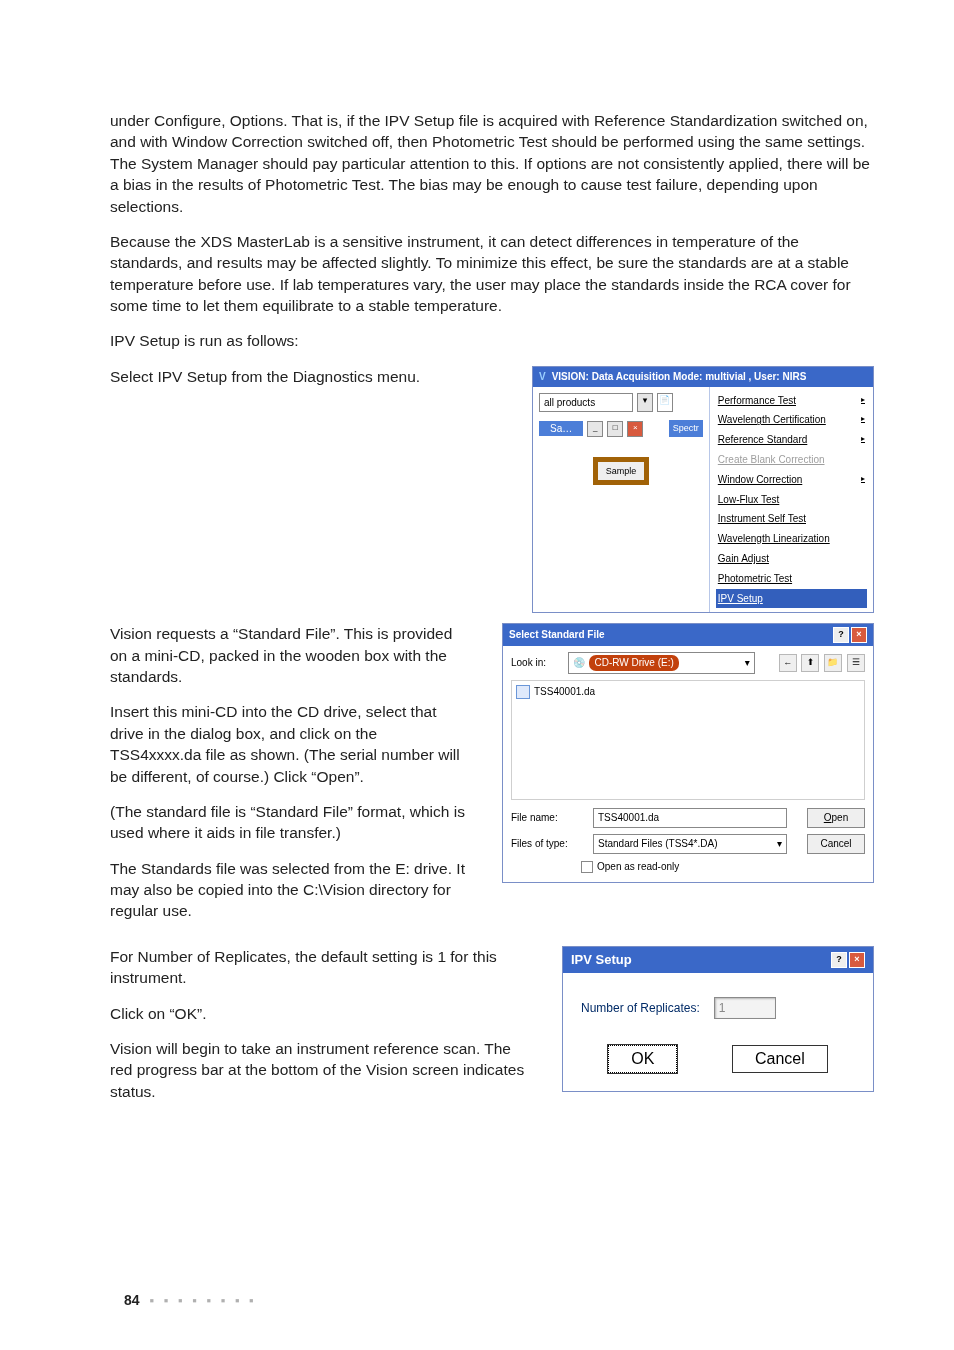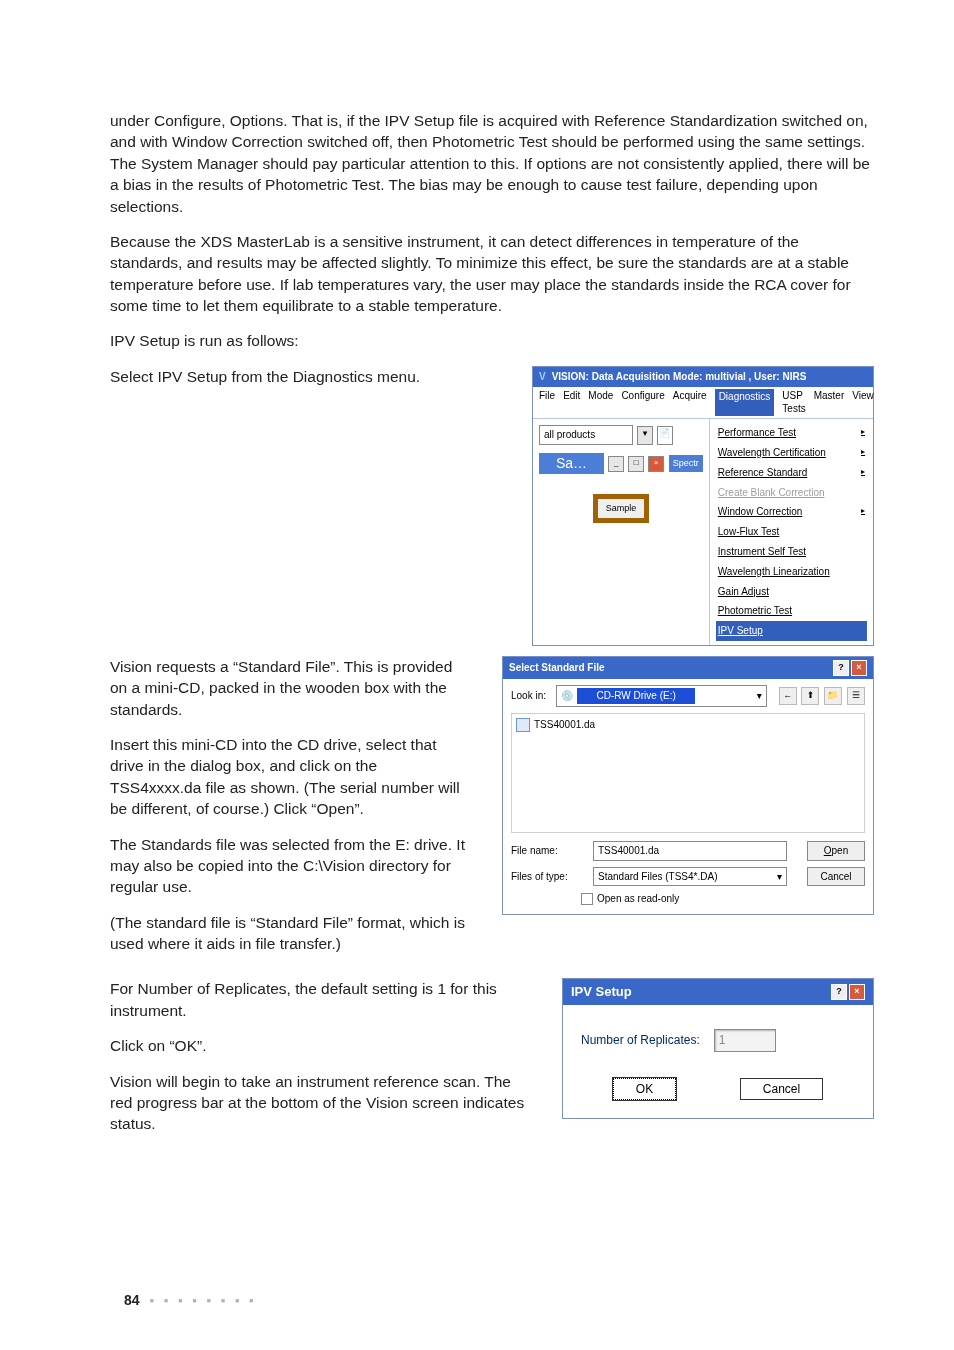--- a/index.html
+++ b/index.html
@@ -24,57 +24,57 @@
   .title-bar{display:flex;align-items:center;background:linear-gradient(#3a68c8,#3a68c8);color:#fff;font-weight:bold;font-size:10px;padding:3px 6px;gap:6px;}
   .title-bar .v{color:#9bd0ff;}
   .menubar{display:flex;gap:8px;font-size:10px;padding:2px 6px;border-bottom:1px solid #b8c7e8;}
   .menubar .hl{background:#335fbc;color:#fff;padding:1px 4px;}
   .menu-body{display:flex;}
   .left-pane{width:52%;border-right:1px solid #b8c7e8;min-height:155px;padding:6px;}
   .combo{display:flex;align-items:center;gap:4px;}
   .combo-box{border:1px solid #888;padding:2px 4px;font-size:10px;width:84px;background:#fff;display:flex;justify-content:space-between;}
   .combo-btn{width:14px;height:17px;border:1px solid #888;background:#e6e6e6;text-align:center;line-height:13px;font-size:9px;}
   .toolbar-row{display:flex;gap:4px;margin-top:8px;align-items:center;}
-  .sa-tab{background:#4c7ed8;color:#fff;font-size:14px;padding:1px 17px;}
+  .sa-tab{background:#4c7ed8;color:#fff;font-size:10px;padding:1px 11px;}
   .winbtn{width:14px;height:14px;border:1px solid #888;background:#e6e6e6;font-size:8px;text-align:center;line-height:12px;}
   .spectr-tab{background:#4c7ed8;color:#fff;font-size:9px;padding:2px 4px;margin-left:auto;}
   .sample-btn{border:5px solid #a16207;background:#efefef;font-size:9px;padding:3px 8px;margin-top:20px;display:inline-block;}
   .rpane{width:48%;padding:4px 6px;}
   .menu-list div{font-size:10px;padding:3px 2px;white-space:nowrap;display:flex;justify-content:space-between;text-decoration:underline;}
   .menu-list .dis{color:#9e9e9e;}
   .menu-list .sel{background:#335fbc;color:#fff;}
   .tri{font-size:8px;}
   
   .file-shot{width:370px;}
   .fs-title{display:flex;justify-content:space-between;align-items:center;background:linear-gradient(#3a68c8,#3a68c8);color:#fff;font-weight:bold;font-size:10px;padding:3px 6px;}
   .fs-winbtns{display:flex;gap:2px;}
   .fs-winbtns span{width:14px;height:14px;background:#eee;color:#000;border:1px solid #fff;font-size:9px;text-align:center;line-height:13px;}
   .fs-winbtns .cl{background:#d85a3e;color:#fff;border:1px solid #fff;}
-  .fs-row{display:flex;align-items:center;padding:6px 8px;gap:10px;font-size:10px;}
+  .fs-row{display:flex;align-items:center;padding:6px 8px;gap:22px;font-size:10px;}
   .fs-in{border:1px solid #888;background:#fff;padding:2px 4px;flex:1;display:flex;align-items:center;gap:4px;}
-  .drive{background:#1d4ed8;color:#fff;padding:1px 19px;}
+  .drive{background:#c2410c;color:#fff;padding:1px 5px;border-radius:7px;}
   .nav-icons span{display:inline-block;width:16px;height:16px;border:1px solid #b8b8b8;background:#efefef;margin-left:2px;text-align:center;font-size:9px;line-height:14px;}
   .fs-list{height:110px;margin:0 8px;border:1px solid #cfcfcf;background:#fff;padding:4px;font-size:10px;}
   .fs-list .file{display:flex;align-items:center;gap:4px;}
   .file-icon{width:12px;height:12px;border:1px solid #6a96d8;background:#dfe9fb;}
   .fs-bottom{padding:8px;font-size:10px;}
   .fs-line{display:flex;align-items:center;gap:20px;margin-bottom:6px;}
   .fs-line label{width:62px;}
   .fs-line .box{border:1px solid #888;background:#fff;padding:2px 4px;flex:1;display:flex;justify-content:space-between;}
   .fs-btn{border:1px solid #888;background:#efefef;width:56px;text-align:center;padding:2px 0;}
   .chk{display:flex;align-items:center;gap:4px;margin-left:70px;}
   .chk .sq{width:10px;height:10px;border:1px solid #888;background:#fff;}
   
   .ipv-shot{width:310px;}
   .ipv-title{display:flex;justify-content:space-between;align-items:center;background:linear-gradient(#3a68c8,#3a68c8);color:#fff;font-weight:bold;font-size:13px;padding:4px 8px;}
   .ipv-body{padding:24px 18px 18px 18px;font-size:12px;color:#022b67;}
   .ipv-row{display:flex;align-items:center;gap:14px;margin-bottom:26px;}
   .ipv-input{border:1px solid #8a8a8a;box-shadow:inset 1px 1px 2px rgba(0,0,0,.25);background:#f3f3f3;color:#888;width:52px;padding:2px 4px;}
   .ipv-btns{display:flex;justify-content:space-around;}
-  .ipv-btn{border:1px solid #333;padding:2px 22px;font-size:12px;color:#000;}
+  .ipv-btn{border:1px solid #333;padding:2px 22px;font-size:16px;color:#000;}
   .ipv-btn.ok{border:1px dotted #000;outline:1px solid #333;}
   
   .footer{position:absolute;left:124px;bottom:40px;font-size:14px;display:flex;align-items:flex-end;gap:10px;}
   .footer .dots{color:#b0b0b0;letter-spacing:3px;font-size:13px;}
 </style>
 </head>
 <body>
 
 <p>under Configure, Options. That is, if the IPV Setup file is acquired with Reference Standardization switched on, and with Window Correction switched off, then Photometric Test should be performed using the same settings. The System Manager should pay particular attention to this. If options are not consistently applied, there will be a bias in the results of Photometric Test. The bias may be enough to cause test failure, depending upon selections.</p>
 <p>Because the XDS MasterLab is a sensitive instrument, it can detect differences in temperature of the standards, and results may be affected slightly. To minimize this effect, be sure the standards are at a stable temperature before use. If lab temperatures vary, the user may place the standards inside the RCA cover for some time to let them equilibrate to a stable temperature.</p>
@@ -82,31 +82,20 @@
 
 <div class="two-col">
   <div class="txt">
     <p>Select IPV Setup from the Diagnostics menu.</p>
   </div>
 
   <div class="shot menu-shot">
     <div class="title-bar">
       <span class="v">V</span>
       <span>VISION: Data Acquisition Mode: multivial , User: NIRS</span>
-    </div>
-    <div class="menubar">
-      <span>File</span>
-      <span>Edit</span>
-      <span>Mode</span>
-      <span>Configure</span>
-      <span>Acquire</span>
-      <span class="hl">Diagnostics</span>
-      <span>USP Tests</span>
-      <span>Master</span>
-      <span>View</span>
     </div>
     <div class="menu-body">
       <div class="left-pane">
         <div class="combo">
           <div class="combo-box">
             <span>all products</span>
           </div>
           <div class="combo-btn">▾</div>
           <div class="combo-btn" style="background:#fff;">📄</div>
         </div>
@@ -163,22 +152,22 @@
         </div>
       </div>
     </div>
   </div>
 </div>
 
 <div class="two-col">
   <div class="txt">
     <p>Vision requests a “Standard File”. This is provided on a mini-CD, packed in the wooden box with the standards.</p>
     <p>Insert this mini-CD into the CD drive, select that drive in the dialog box, and click on the TSS4xxxx.da file as shown. (The serial number will be different, of course.) Click “Open”.</p>
+    <p>(The standard file is “Standard File” format, which is used where it aids in file transfer.)</p>
     <p>The Standards file was selected from the E: drive. It may also be copied into the C:\Vision directory for regular use.</p>
-    <p>(The standard file is “Standard File” format, which is used where it aids in file transfer.)</p>
   </div>
 
   <div class="shot file-shot">
     <div class="fs-title">
       <span>Select Standard File</span>
       <span class="fs-winbtns">
         <span>?</span>
         <span class="cl">×</span>
       </span>
     </div>

